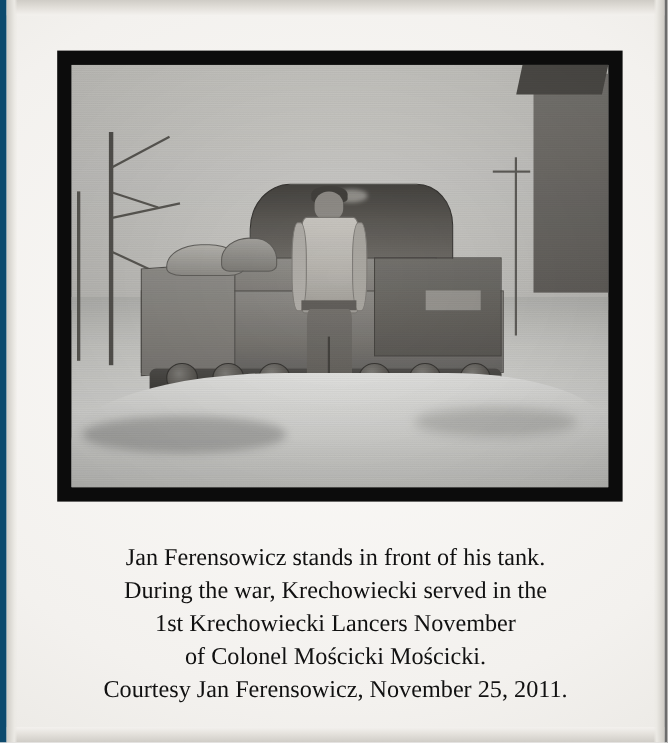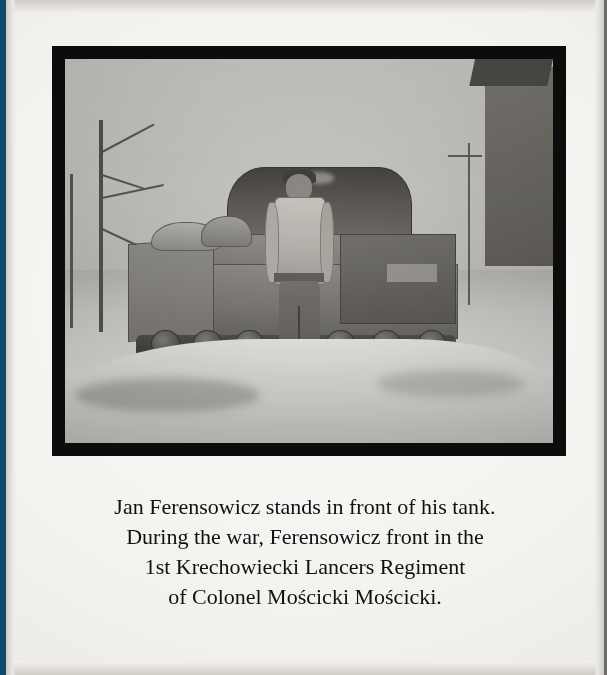--- a/index.html
+++ b/index.html
@@ -425,18 +425,19 @@
       <div class="snow-shadow-l"></div>
       <div class="snow-shadow-r"></div>
 
       <div class="photo-tone"></div>
       <div class="grain"></div>
     </div>
   </div>
 
   <div id="caption">
     <span class="line">Jan Ferensowicz stands in front of his tank.</span>
-    <span class="line">During the war, Ferensowicz front in the</span>
-    <span class="line">1st Krechowiecki Lancers Regiment</span>
+    <span class="line">During the war, Krechowiecki served in the</span>
+    <span class="line">1st Krechowiecki Lancers November</span>
     <span class="line">of Colonel Mościcki Mościcki.</span>
+    <span class="line">Courtesy Jan Ferensowicz, November 25, 2011.</span>
   </div>
 
 </div>
 
 </body></html>

